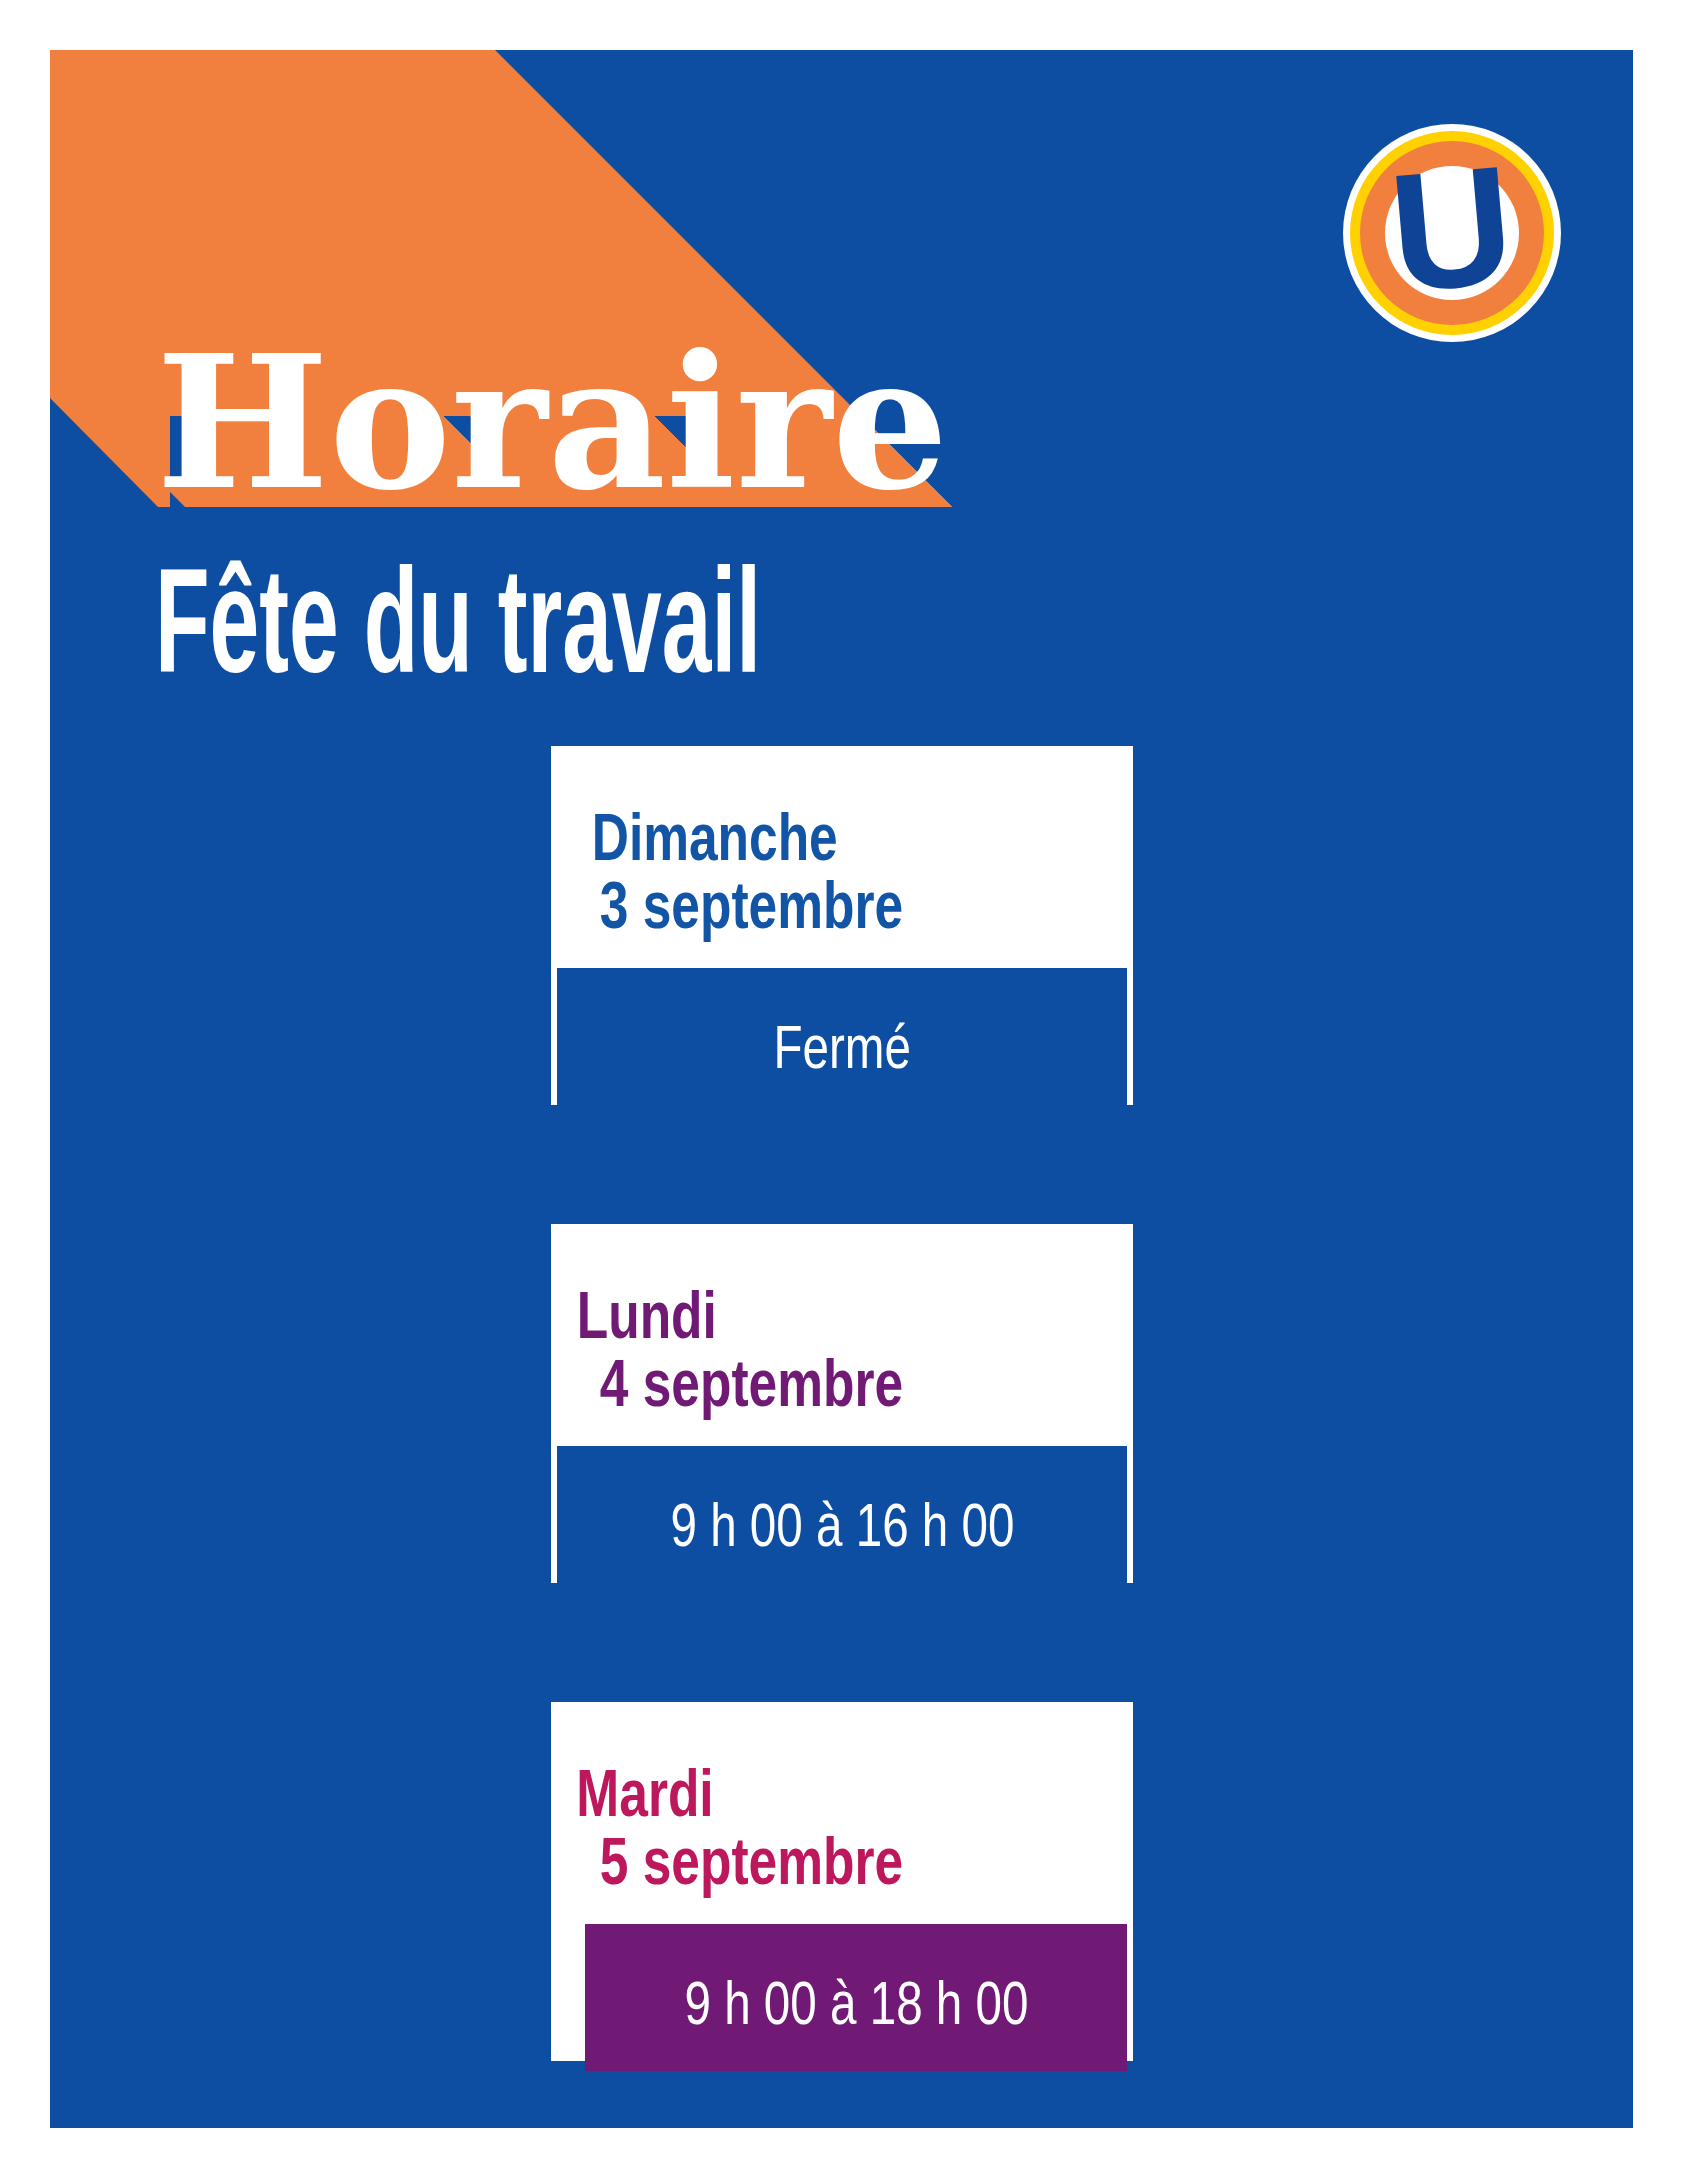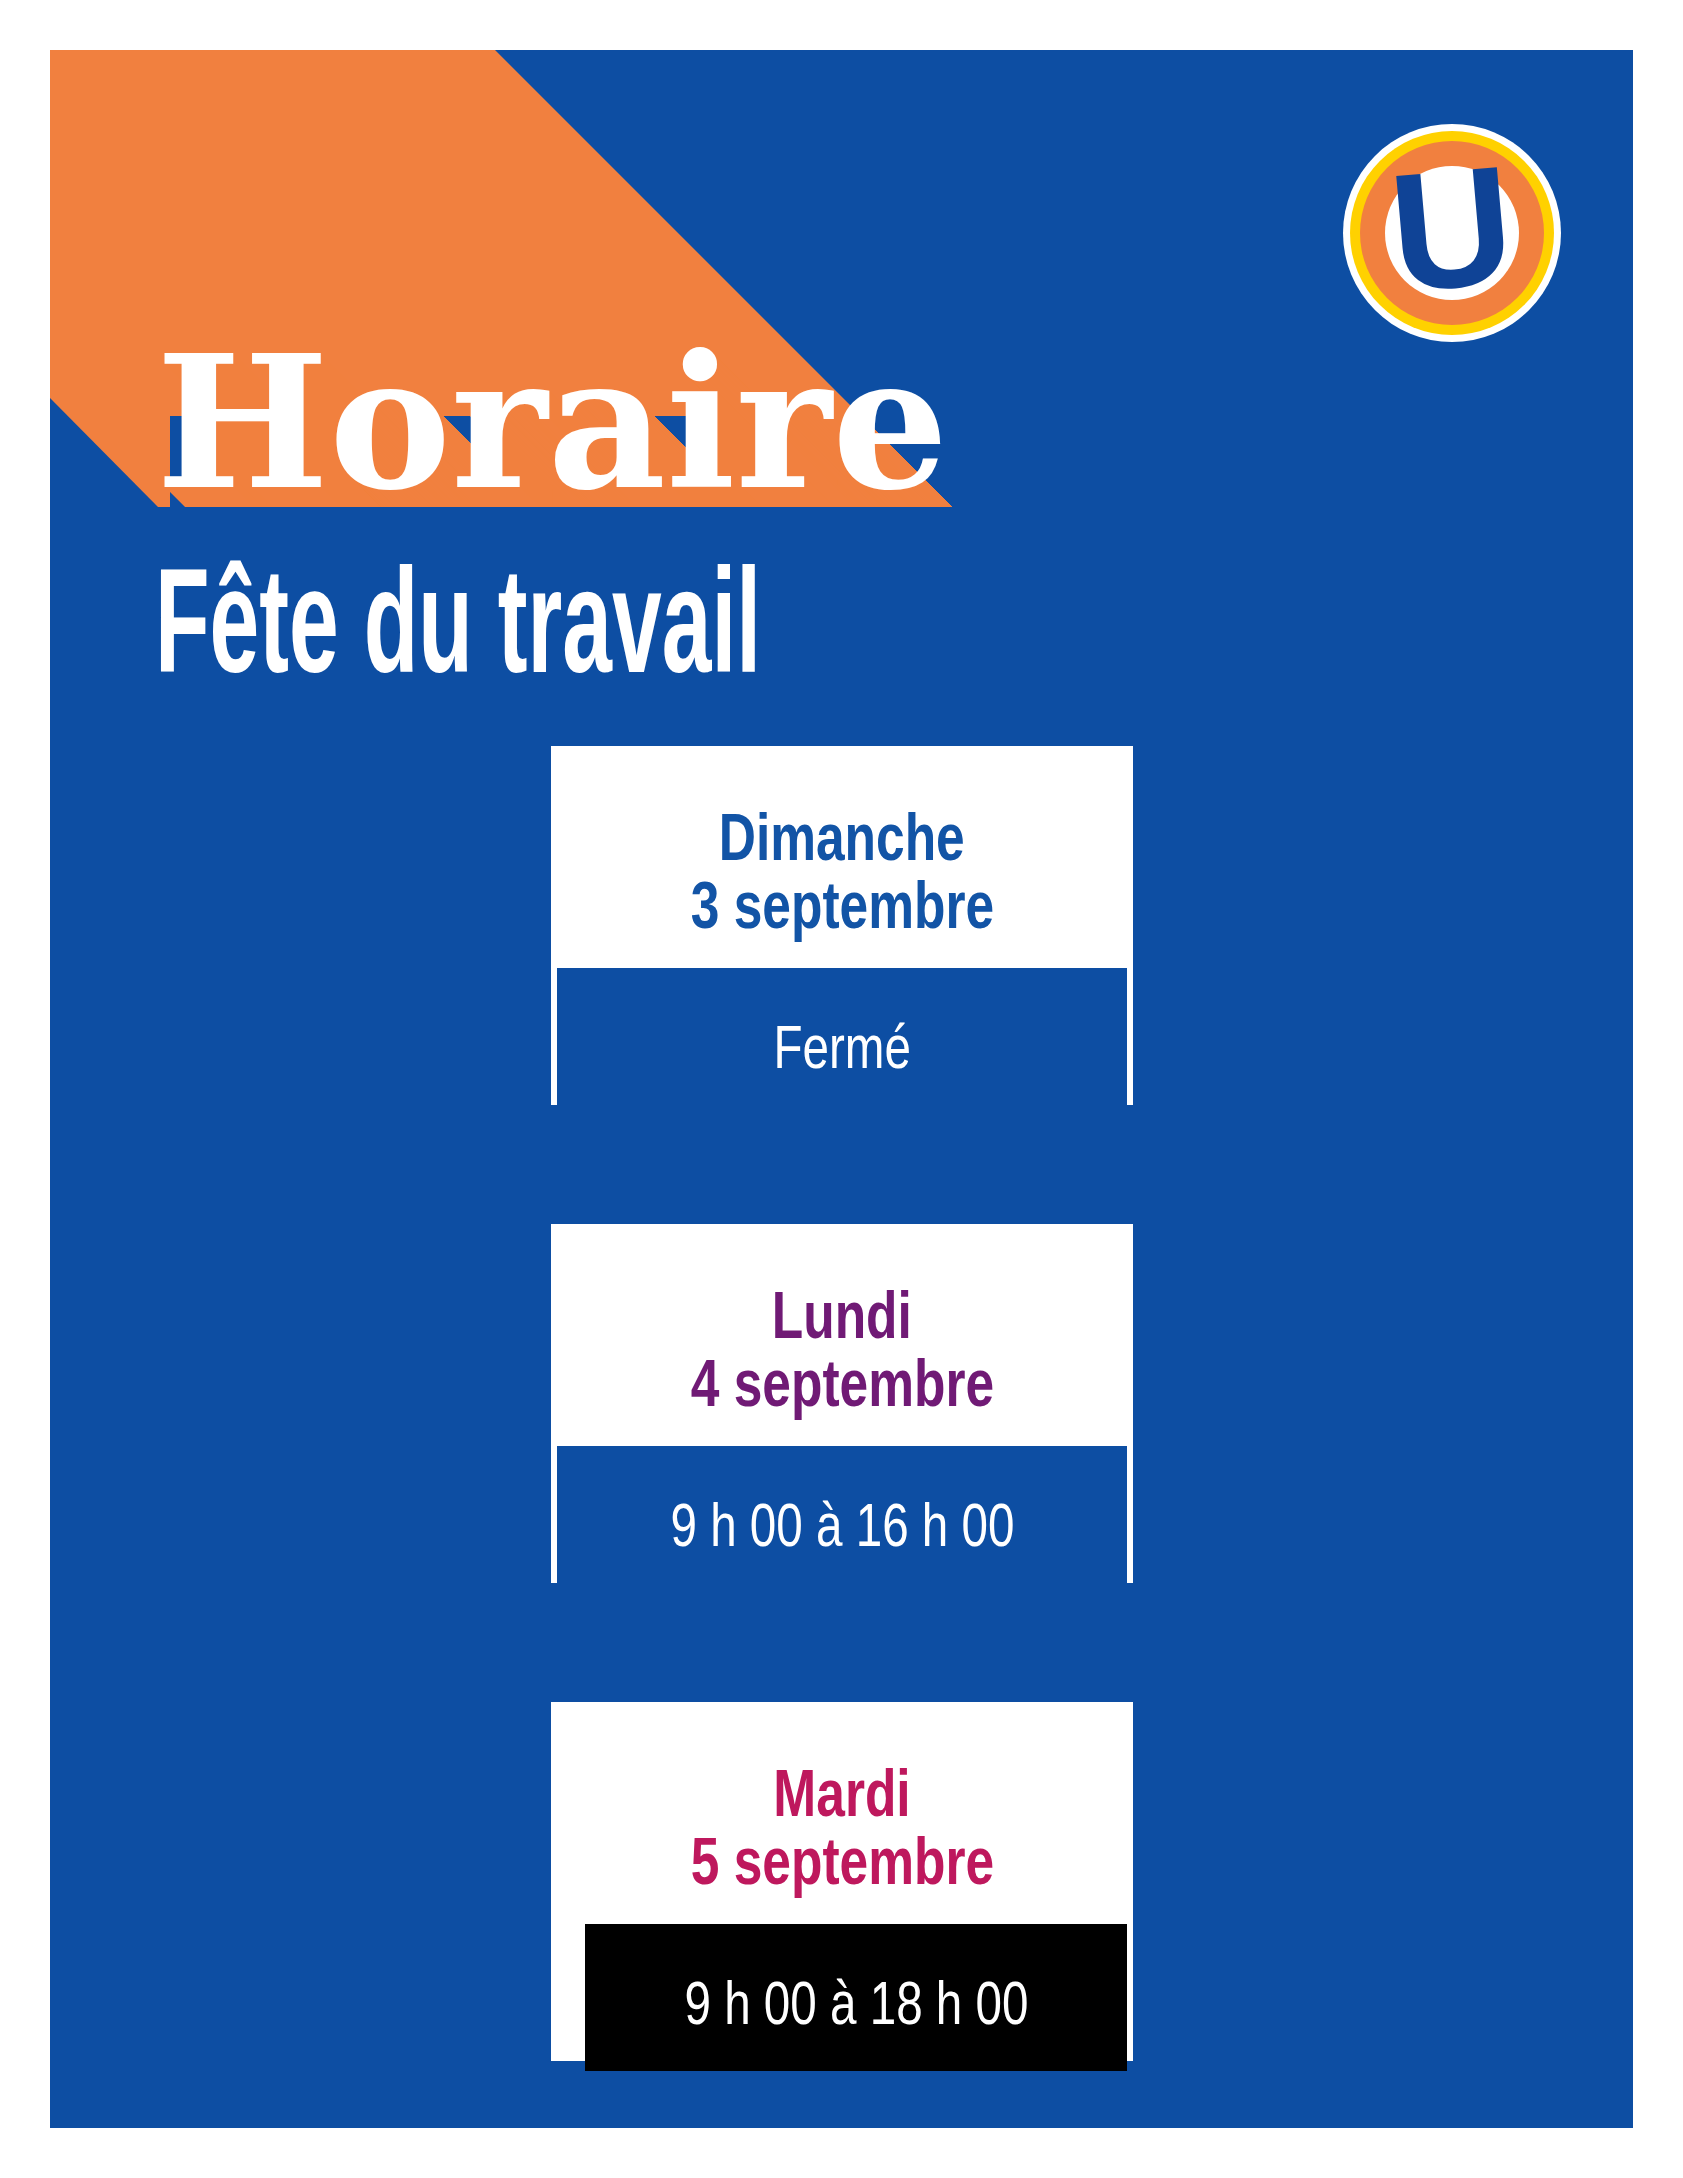--- a/index.html
+++ b/index.html
@@ -64,21 +64,21 @@
   .card{
     position:absolute;left:551px;width:582px;height:359px;
     box-sizing:border-box;background:#ffffff;
     padding:0 6px 7px 6px;z-index:2;
   }
   .card-1{top:746px;}
   .card-2{top:1224px;}
   .card-3{top:1702px;}
   .card-header{
     height:222px;box-sizing:border-box;
-    display:flex;flex-direction:column;align-items:center;
+    display:flex;flex-direction:column;align-items:flex-start;
     padding-top:57px;
     color:#1254a6;
     font-weight:700;font-size:66px;line-height:68px;
     text-align:center;
   }
   .card-header .cond{display:inline-block;transform:scaleX(0.78);white-space:nowrap;}
   .card-band{
     height:147px;box-sizing:border-box;
     background:#0d4ea3;
     display:flex;justify-content:center;align-items:flex-start;
@@ -133,18 +133,18 @@
     <div class="card-band" style="background-color: rgb(13, 78, 163);">
       <span class="cond">9 h 00 à 16 h 00</span>
     </div>
   </div>
 
   <div class="card card-3">
     <div class="card-header" style="color: #be185d;">
       <span class="cond">Mardi</span>
       <span class="cond">5 septembre</span>
     </div>
-    <div class="card-band" style="background-color: #000000; margin-left: 28px;">
+    <div class="card-band" style="background-color: #701a75; margin-left: 28px;">
       <span class="cond">9 h 00 à 18 h 00</span>
     </div>
   </div>
 </div>
 
 
 </body></html>

